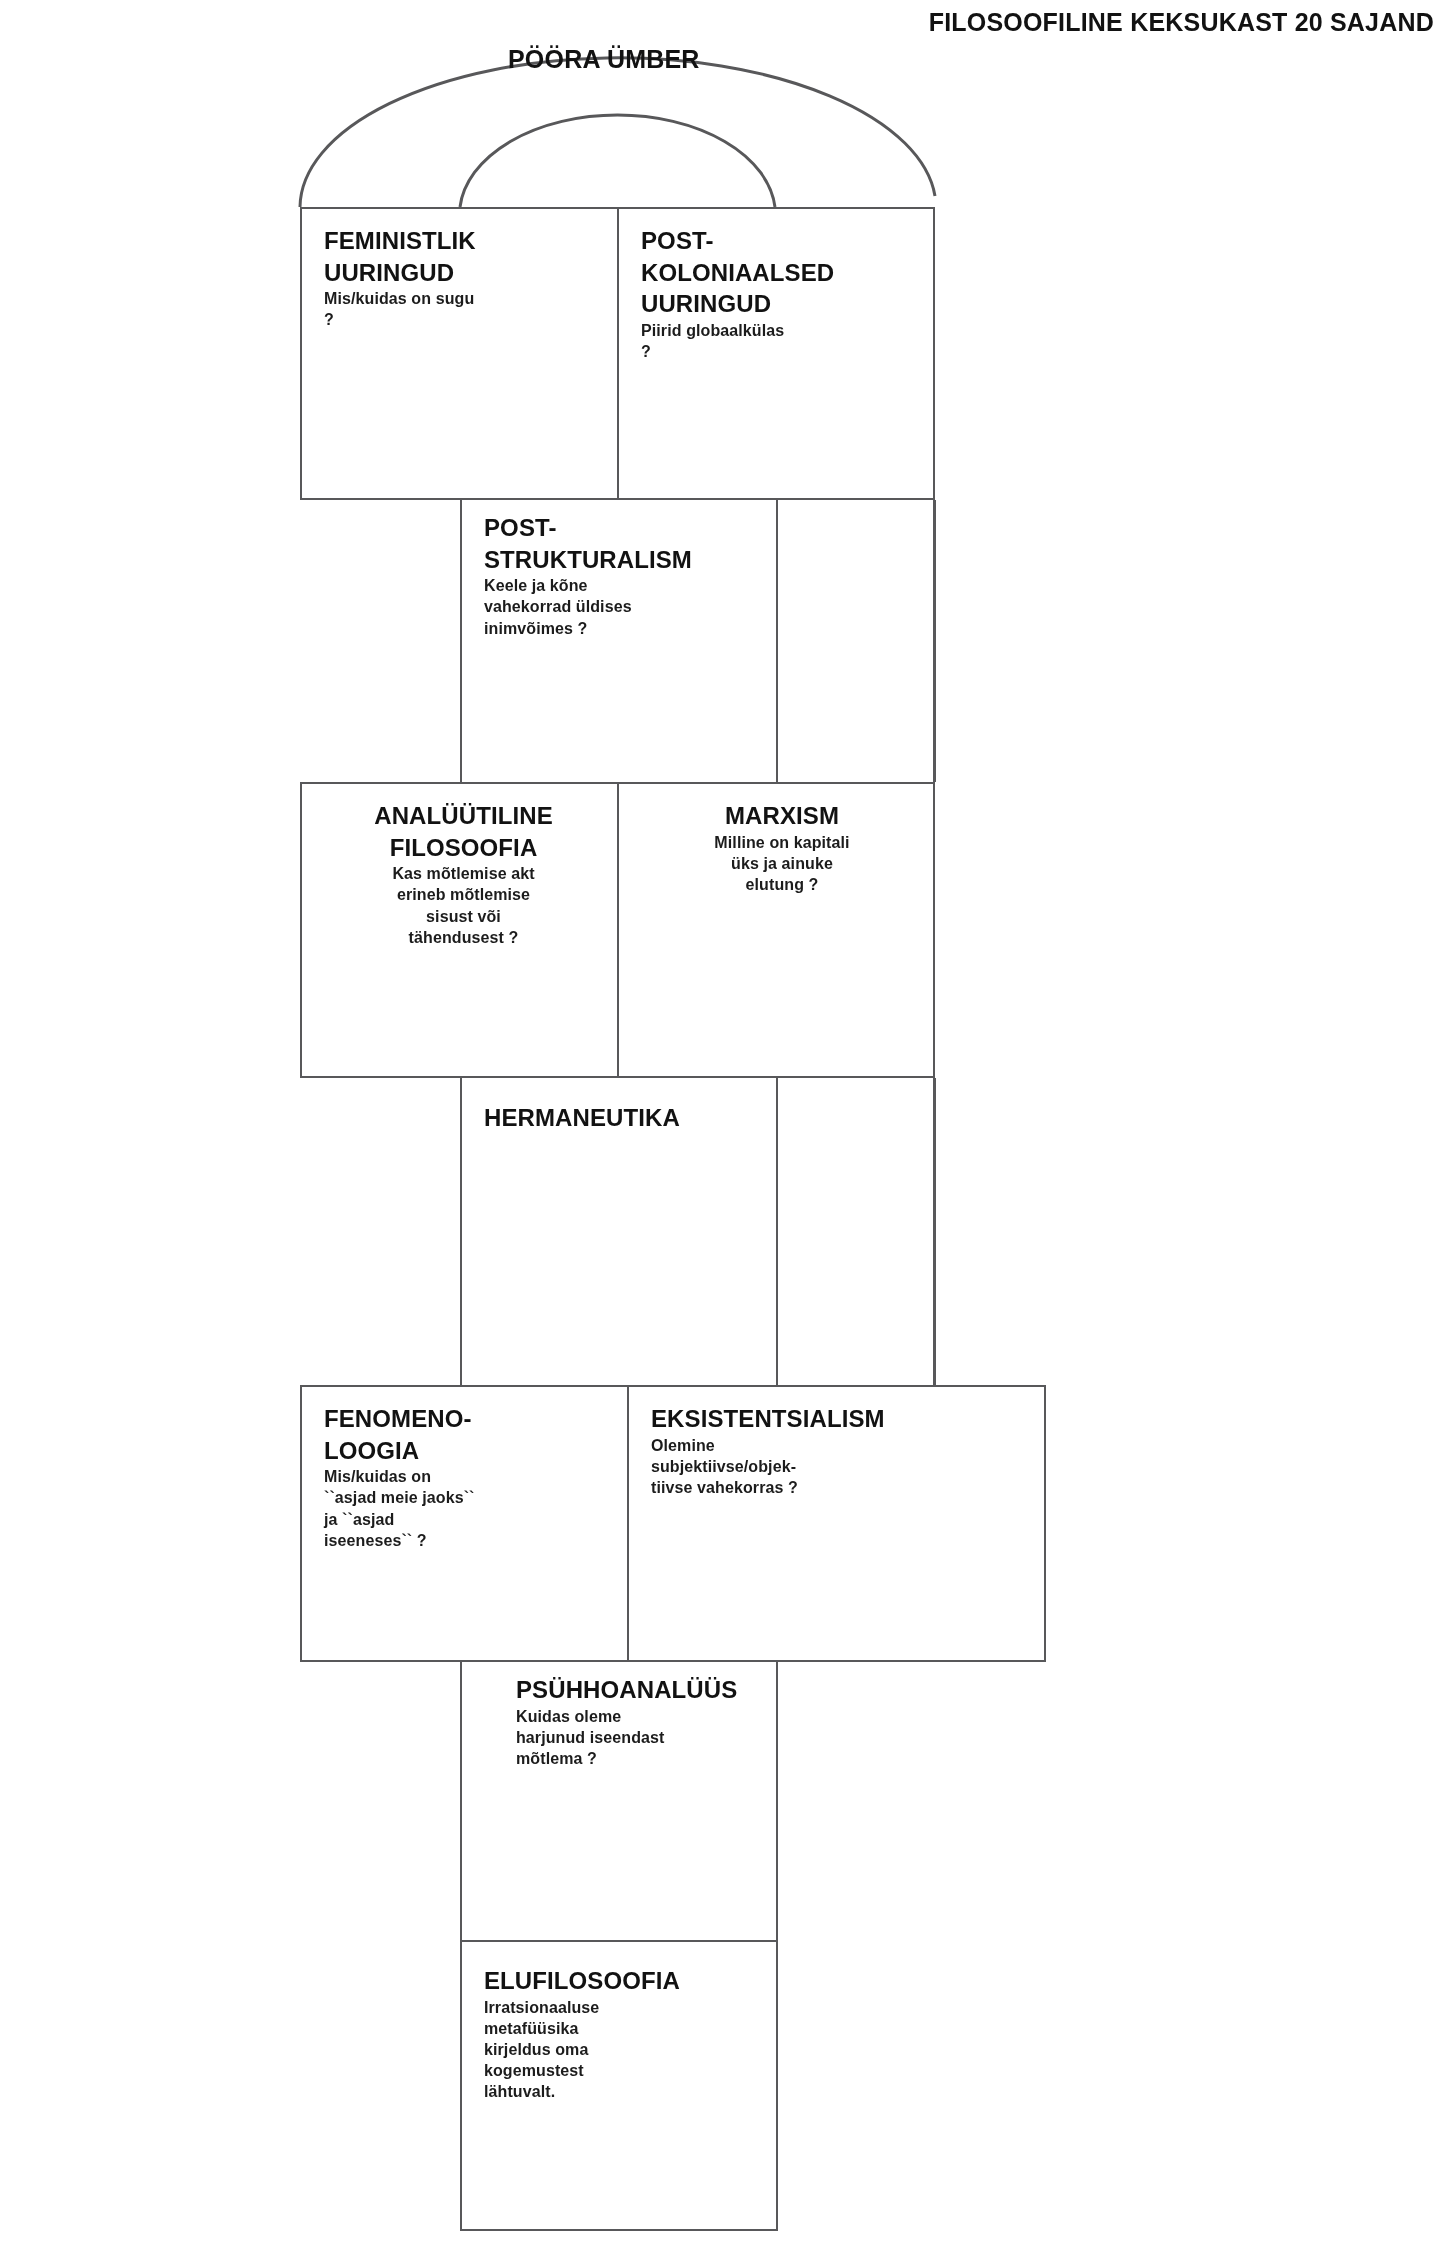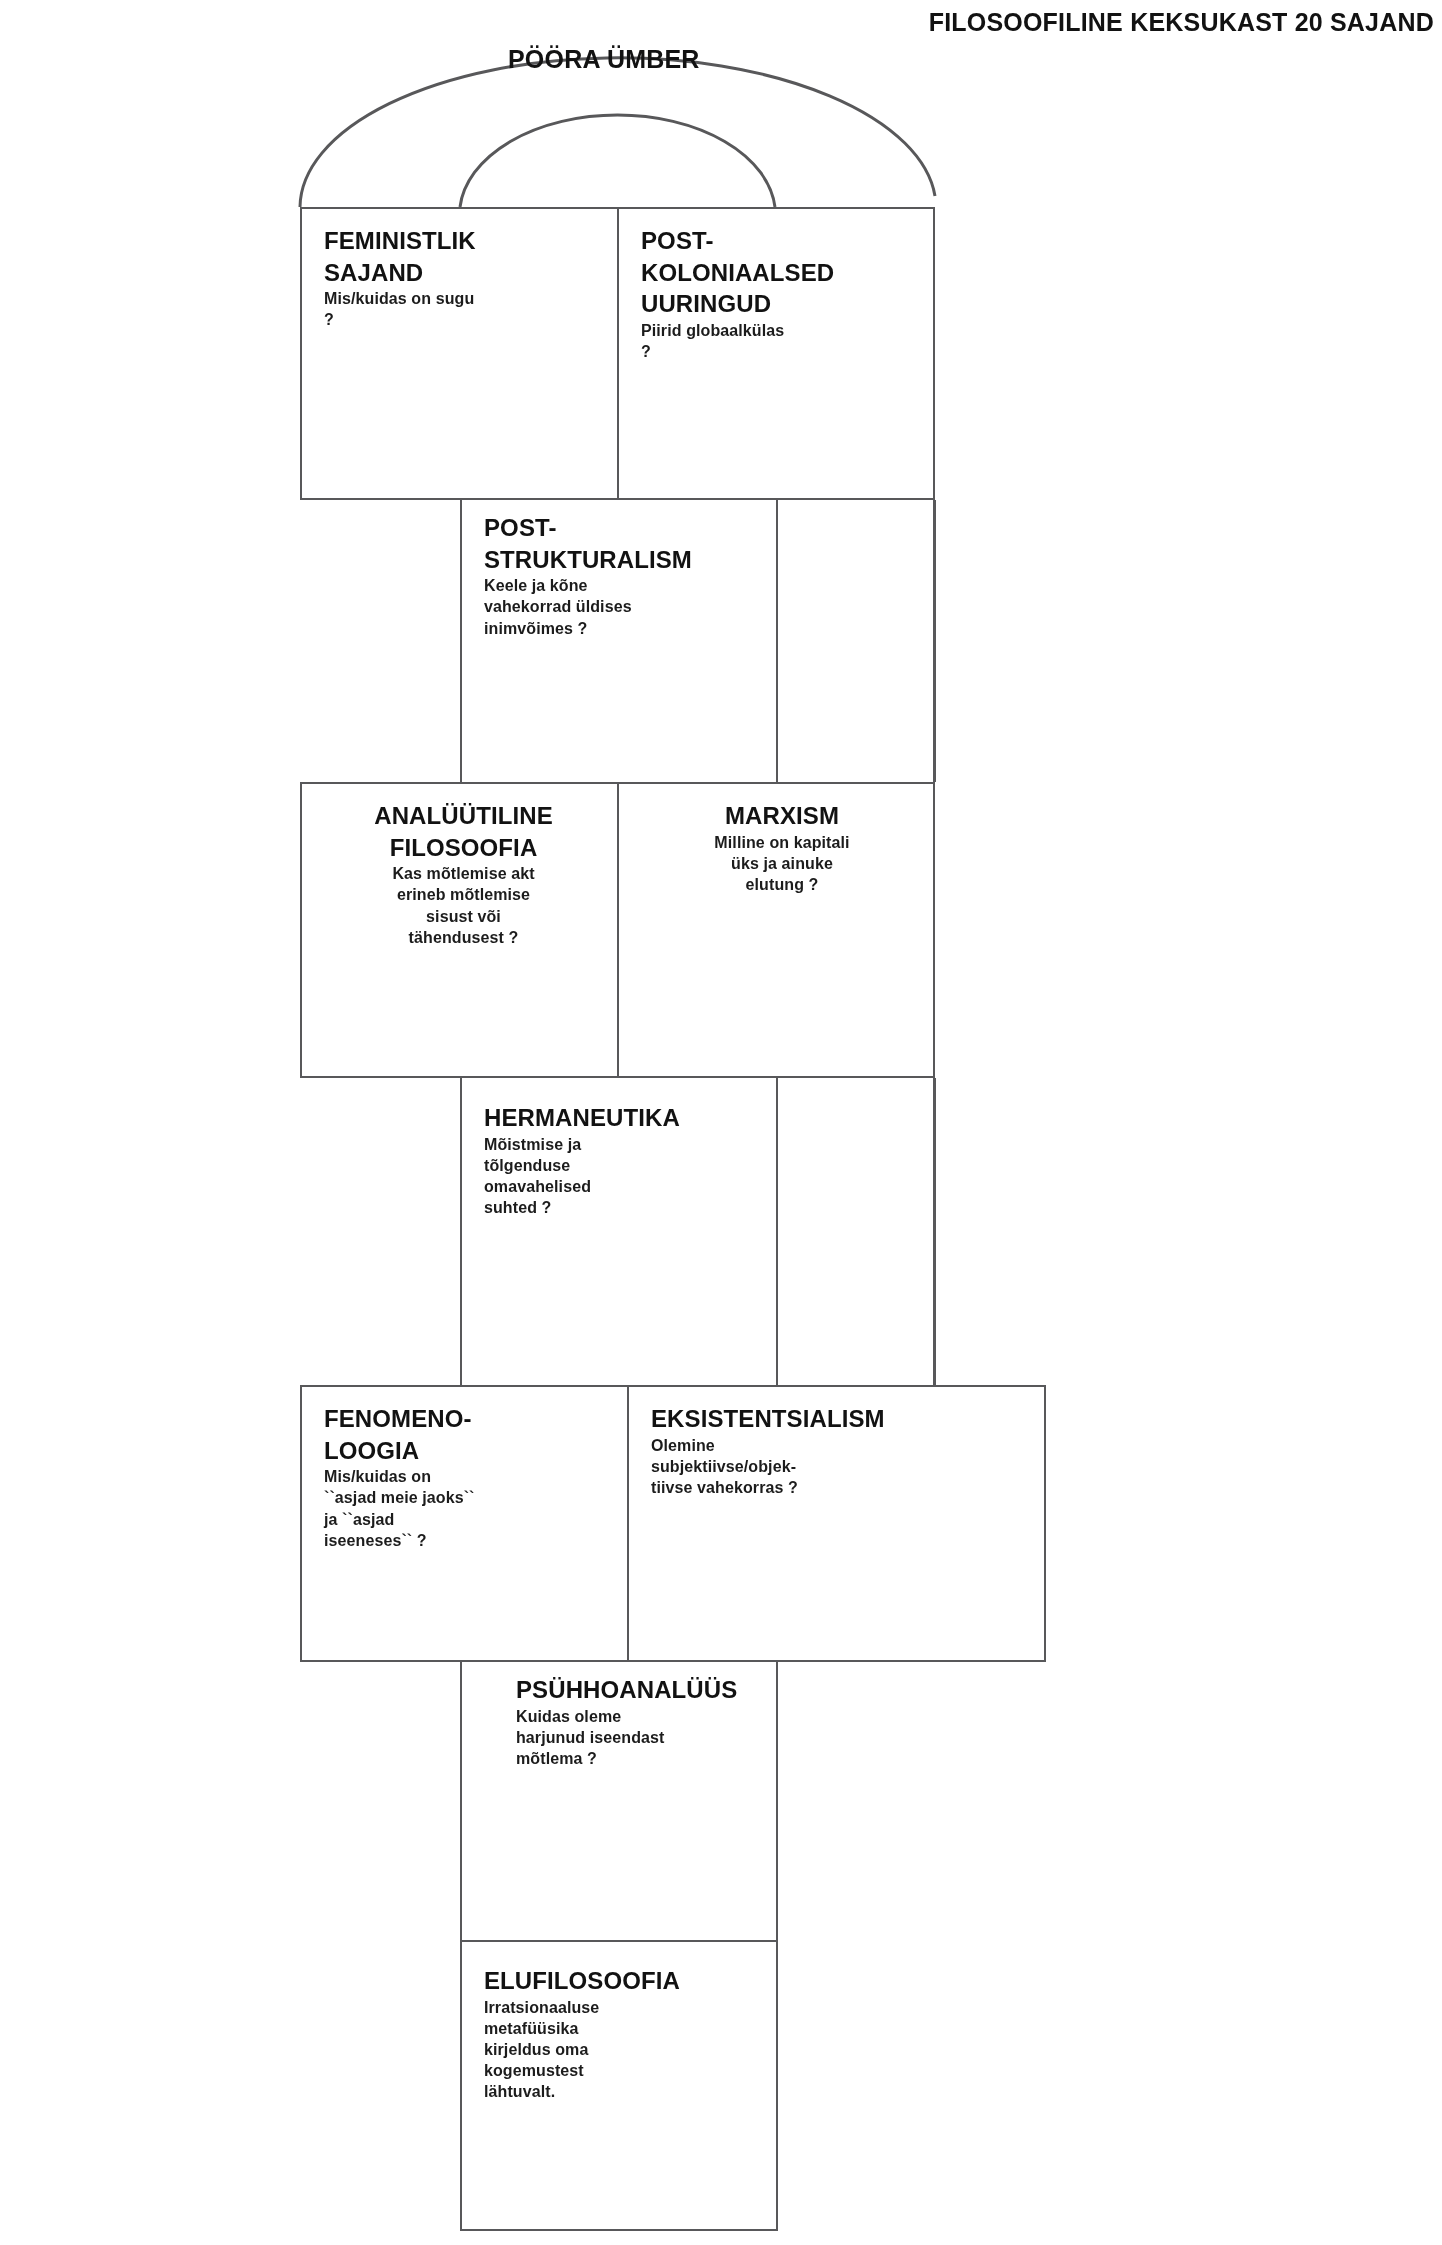--- a/index.html
+++ b/index.html
@@ -109,21 +109,21 @@
   <svg class="arcs-svg" viewBox="0 0 1442 260">
     <path d="M 300 207 A 318 150 0 0 1 935 196" fill="none" stroke="#58585a" stroke-width="3"></path>
     <path d="M 460 207 A 158 100 0 0 1 775 207" fill="none" stroke="#58585a" stroke-width="3"></path>
   </svg>
 
   <div class="arc-label">PÖÖRA ÜMBER</div>
 
   <div class="node" style="left:300px; top:207px; width:635px; height:293px;">
     <div class="cell" style="width:315px;">
       <div class="cell-title">FEMINISTLIK
-SAJAND</div>
+UURINGUD</div>
       <div class="cell-body">Mis/kuidas on sugu
 ?</div>
     </div>
     <div class="cell" style="width:320px;">
       <div class="cell-title">POST-
 KOLONIAALSED
 UURINGUD</div>
       <div class="cell-body">Piirid globaalkülas
 ?</div>
     </div>
@@ -152,24 +152,20 @@
       <div class="cell-title">MARXISM</div>
       <div class="cell-body">Milline on kapitali
 üks ja ainuke
 elutung ?</div>
     </div>
   </div>
 
   <div class="node plain" style="left:460px; top:1078px; width:318px; height:307px; border-top:none; border-bottom:none;">
     <div class="cell" style="width:100%; padding-top:24px;">
       <div class="cell-title">HERMANEUTIKA</div>
-      <div class="cell-body">Mõistmise ja
-tõlgenduse
-omavahelised
-suhted ?</div>
     </div>
   </div>
 
   <div class="node" style="left:300px; top:1385px; width:746px; height:277px;">
     <div class="cell" style="width:325px;">
       <div class="cell-title">FENOMENO-
 LOOGIA</div>
       <div class="cell-body">Mis/kuidas on
 ``asjad meie jaoks``
 ja ``asjad

